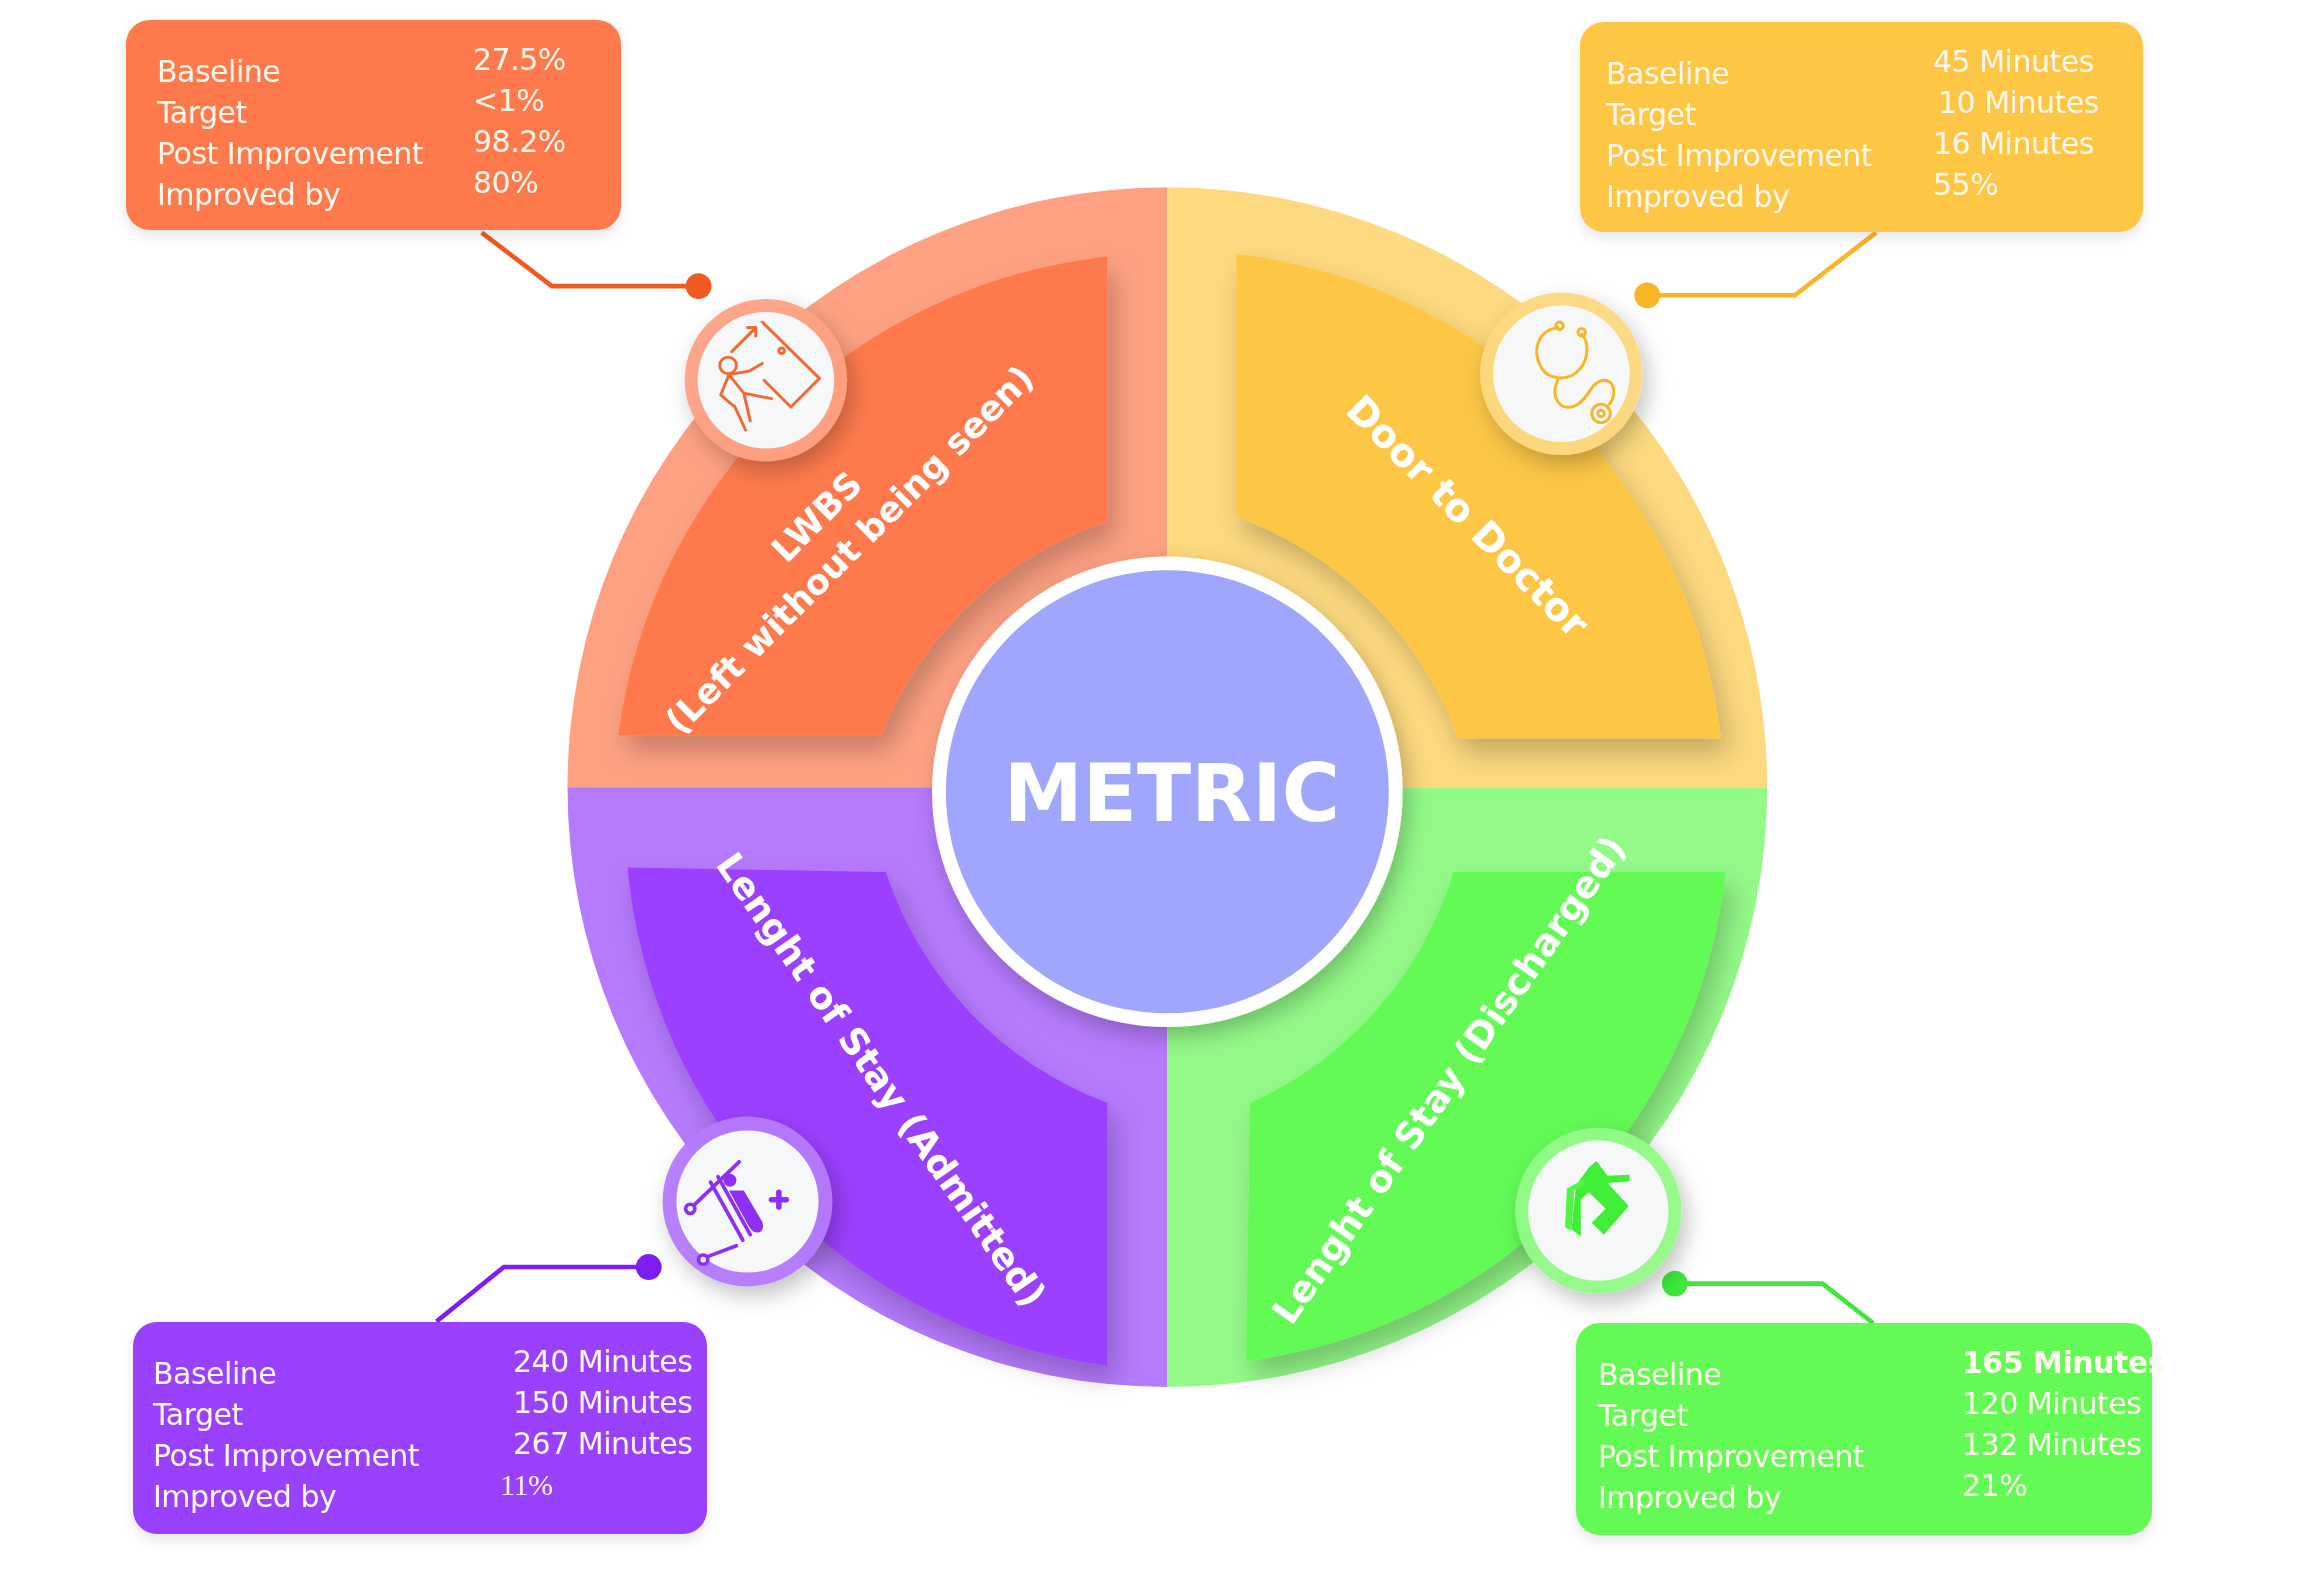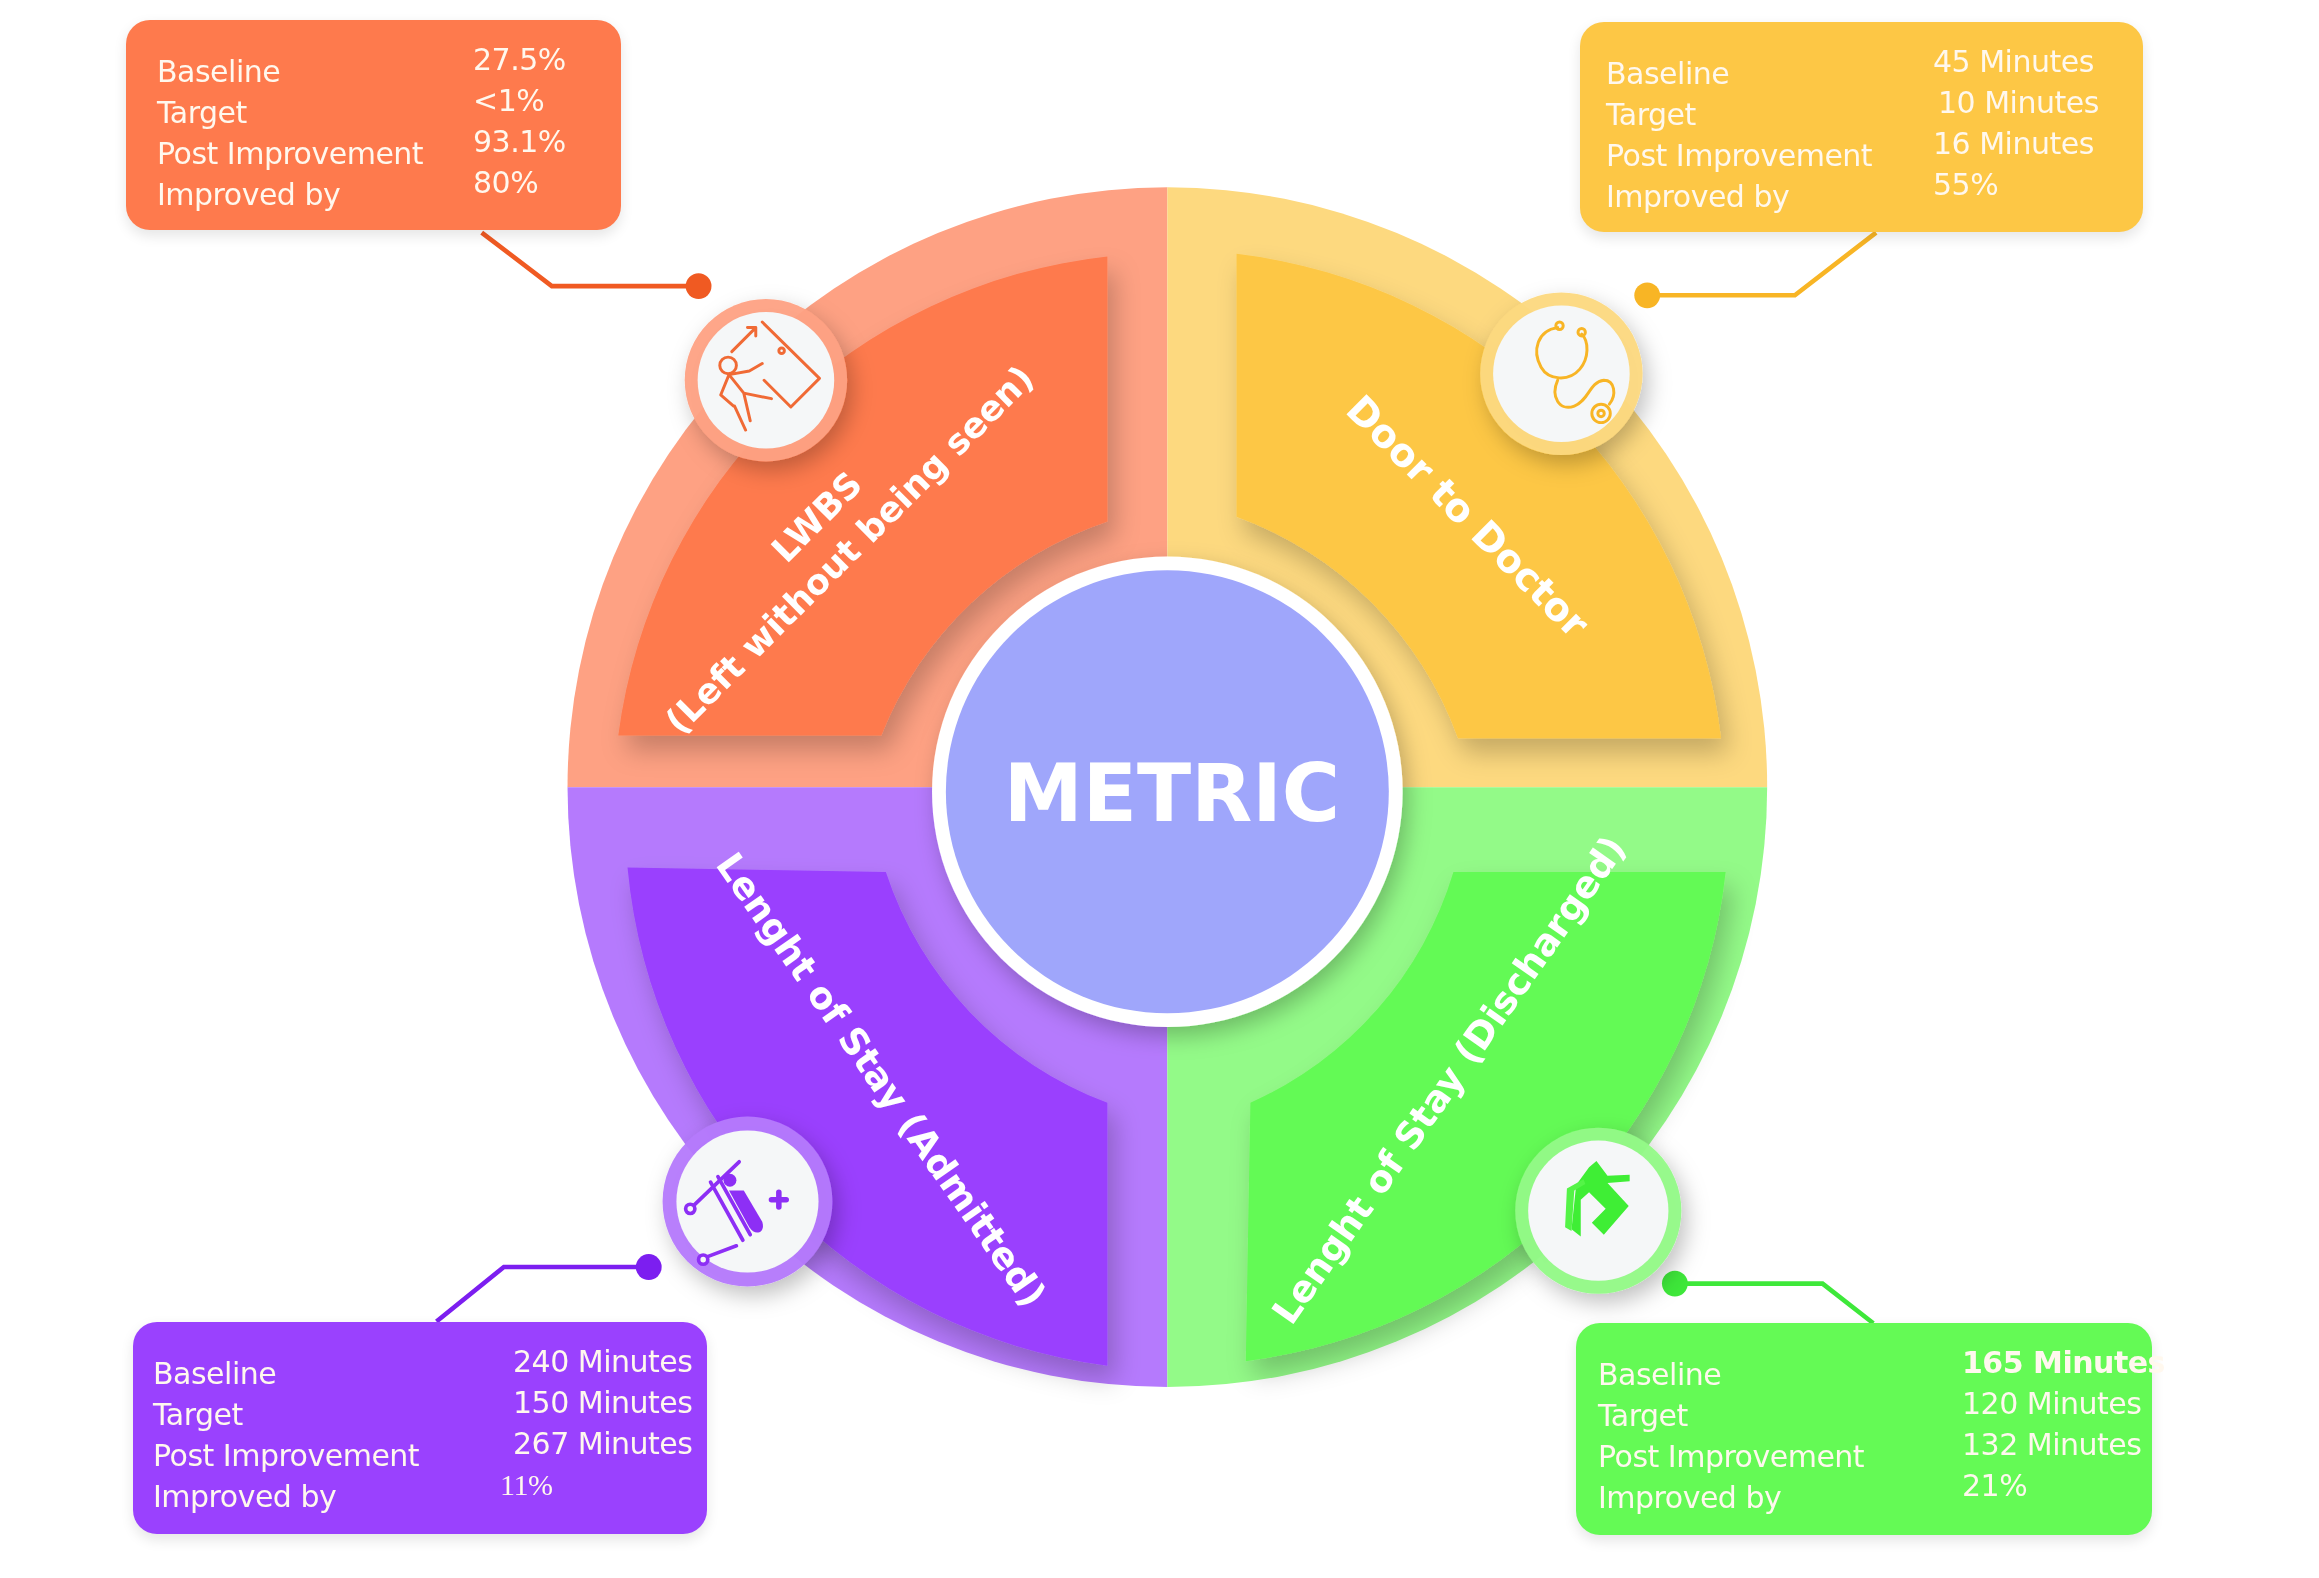--- a/index.html
+++ b/index.html
@@ -136,21 +136,21 @@
       <div class="info-row" style="top: 18.5px;">
         <span class="info-label" style="left: 31px;">Baseline</span>
         <span class="info-value" style="left: 347px;">27.5%</span>
       </div>
       <div class="info-row" style="top: 60px;">
         <span class="info-label" style="left: 31px;">Target</span>
         <span class="info-value" style="left: 347px;">&lt;1%</span>
       </div>
       <div class="info-row" style="top: 101px;">
         <span class="info-label" style="left: 31px;">Post Improvement</span>
-        <span class="info-value" style="left: 347px;">93.1%</span>
+        <span class="info-value" style="left: 347px;">98.2%</span>
       </div>
       <div class="info-row" style="top: 142px;">
         <span class="info-label" style="left: 31px;">Improved by</span>
         <span class="info-value" style="left: 347px;">80%</span>
       </div>
     </div>
   <div class="info-box" id="box-d2d" style="background: rgb(253, 199, 69);">
       <div class="info-row" style="top: 18.5px;">
         <span class="info-label" style="left: 26px;">Baseline</span>
         <span class="info-value" style="left: 353px;">45 Minutes</span>

